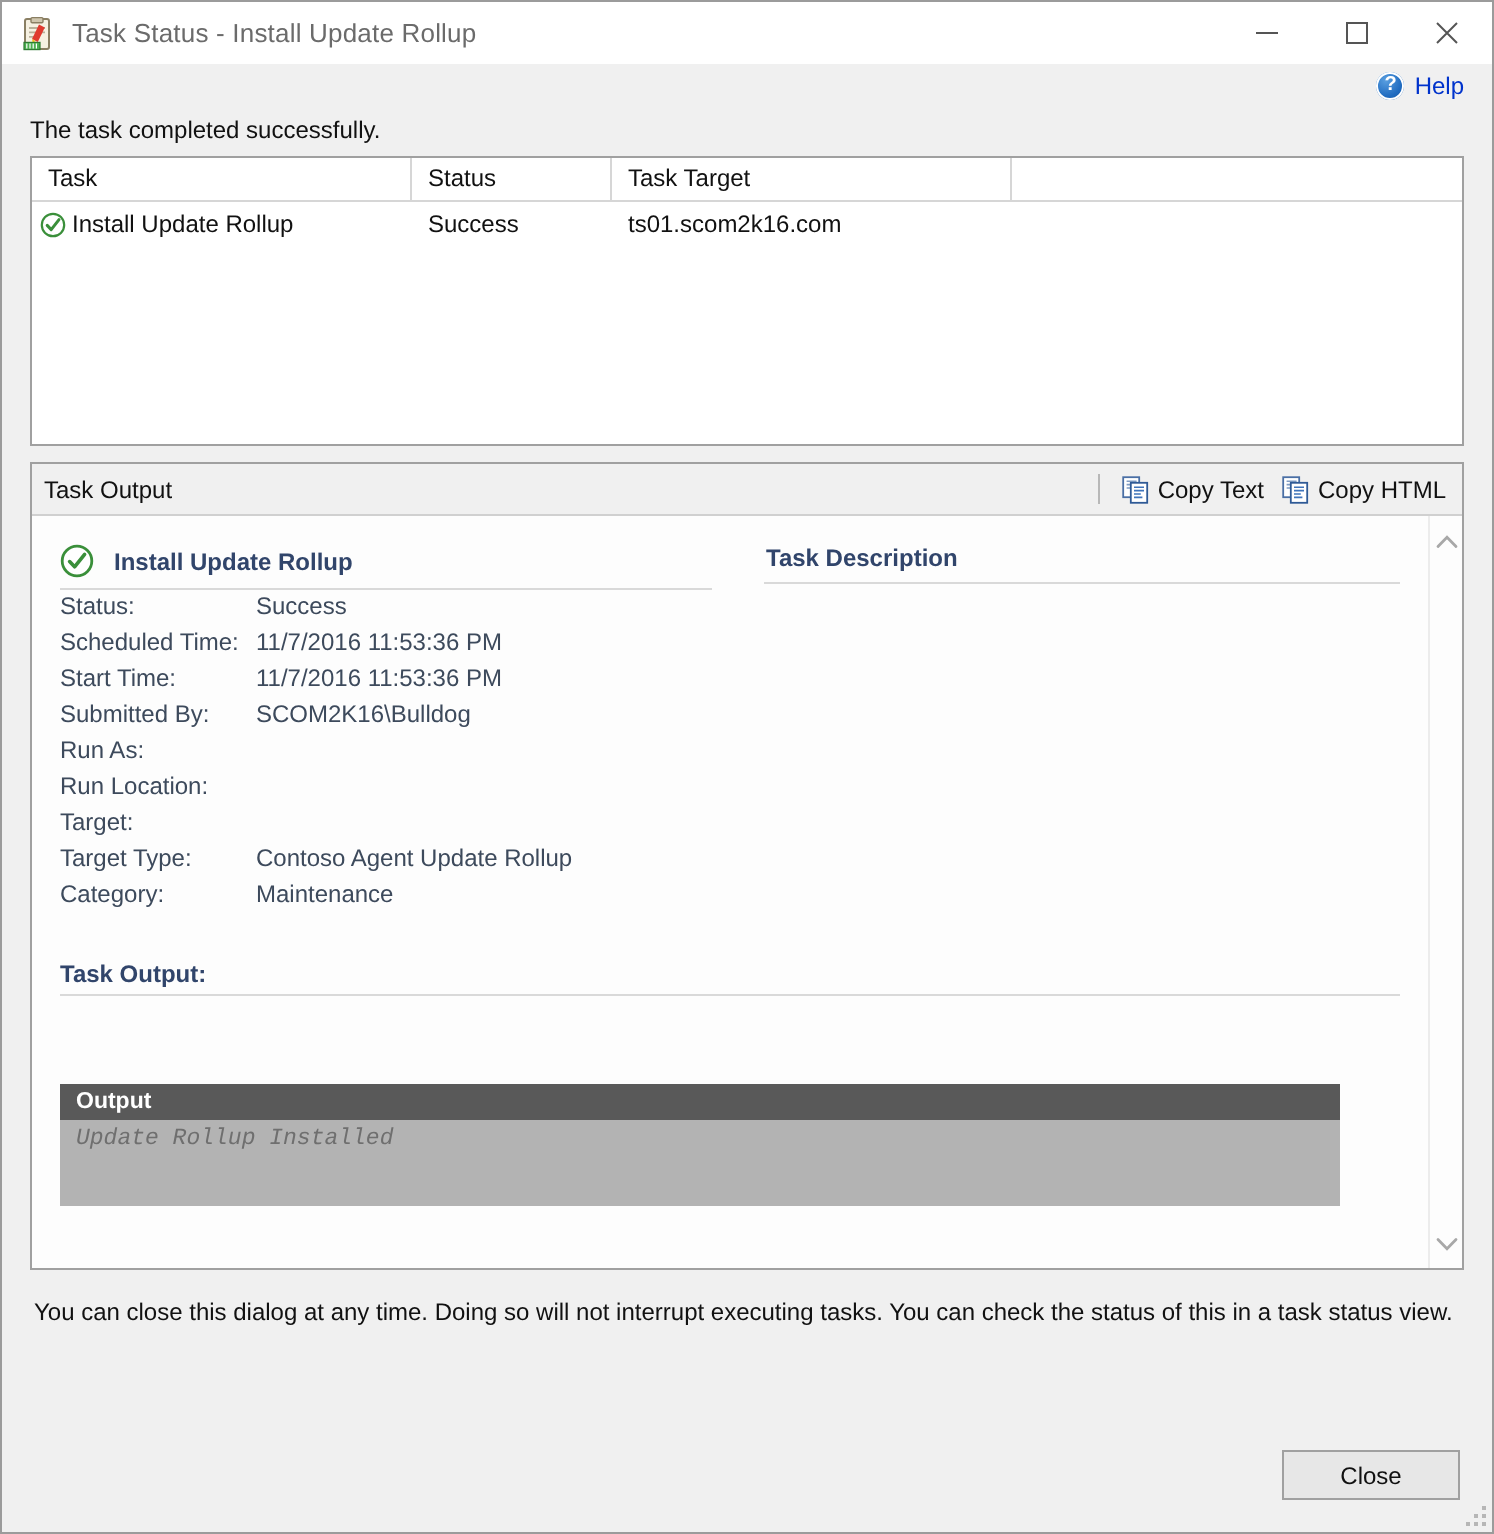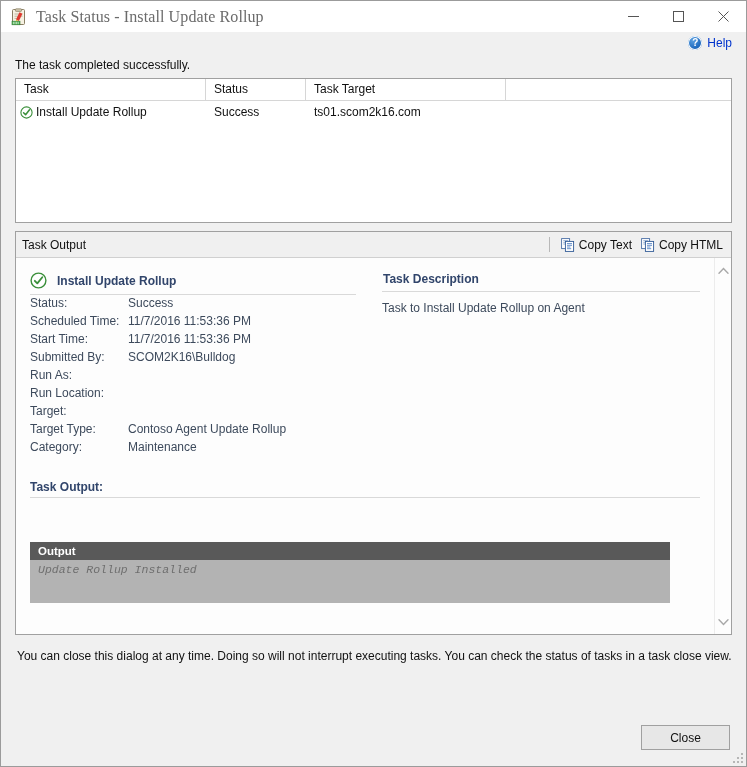--- a/index.html
+++ b/index.html
@@ -40,24 +40,23 @@
   }
   .title-icon {
     width: 18px;
     height: 18px;
     margin-left: 9px;
     margin-right: 8px;
     position: relative;
     flex: 0 0 auto;
   }
   .title-text {
-    font-size: 16px;
+    font-size: 13px;
     color: #6b6b6b;
     letter-spacing: 0.1px;
-    font-family: Liberation Serif, serif;
   }
   .win-buttons {
     position: absolute;
     right: 0;
     top: 0;
     height: 31px;
     display: flex;
   }
   .win-btn {
     width: 45px;
@@ -534,21 +533,20 @@
                 <tr>
                   <td class="prop-label">Category:</td>
                   <td class="prop-value">Maintenance</td>
                 </tr>
               </tbody>
                 </table>
             </div>
 
             <div class="detail-right">
               <div class="d-head plain">Task Description</div>
-              <div class="desc-text">Task to Install Update Rollup on Agent</div>
             </div>
           </div>
 
           <div class="task-output-section">
             <div class="tos-title">Task Output:</div>
             <div class="block-wrap">
               <div class="blk-head">Output</div>
               <div class="blk-body">Update Rollup Installed</div>
               <div class="blk-head">Error</div>
               <div class="blk-body">None</div>
@@ -567,21 +565,21 @@
           <span class="sb-arrow">
             <svg width="11" height="8" viewBox="0 0 11 8">
                 <path d="M1 1.8 L5.5 6.4 L10 1.8" fill="none" stroke="#a8a8a8" stroke-width="1.4" stroke-linecap="round"></path>
               </svg>
           </span>
         </div>
       </div>
     </div>
 
     <div class="footer">
-      <div class="footer-note">You can close this dialog at any time. Doing so will not interrupt executing tasks. You can check the status of tasks in a task close view.</div>
+      <div class="footer-note">You can close this dialog at any time. Doing so will not interrupt executing tasks. You can check the status of this in a task status view.</div>
       <button class="close-btn">Close</button>
       <span class="grip">
         <i style="right:0;bottom:0"></i>
         <i style="right:4px;bottom:0"></i>
         <i style="right:8px;bottom:0"></i>
         <i style="right:0;bottom:4px"></i>
         <i style="right:4px;bottom:4px"></i>
         <i style="right:0;bottom:8px"></i>
       </span>
     </div>

